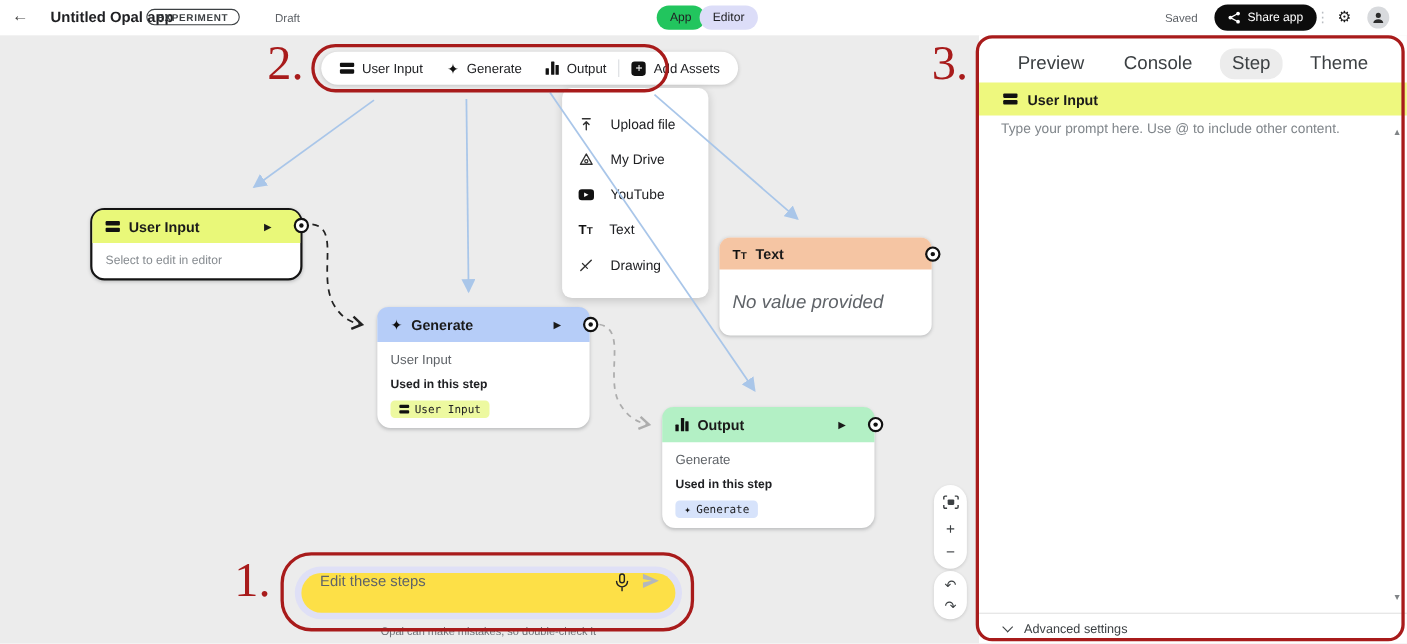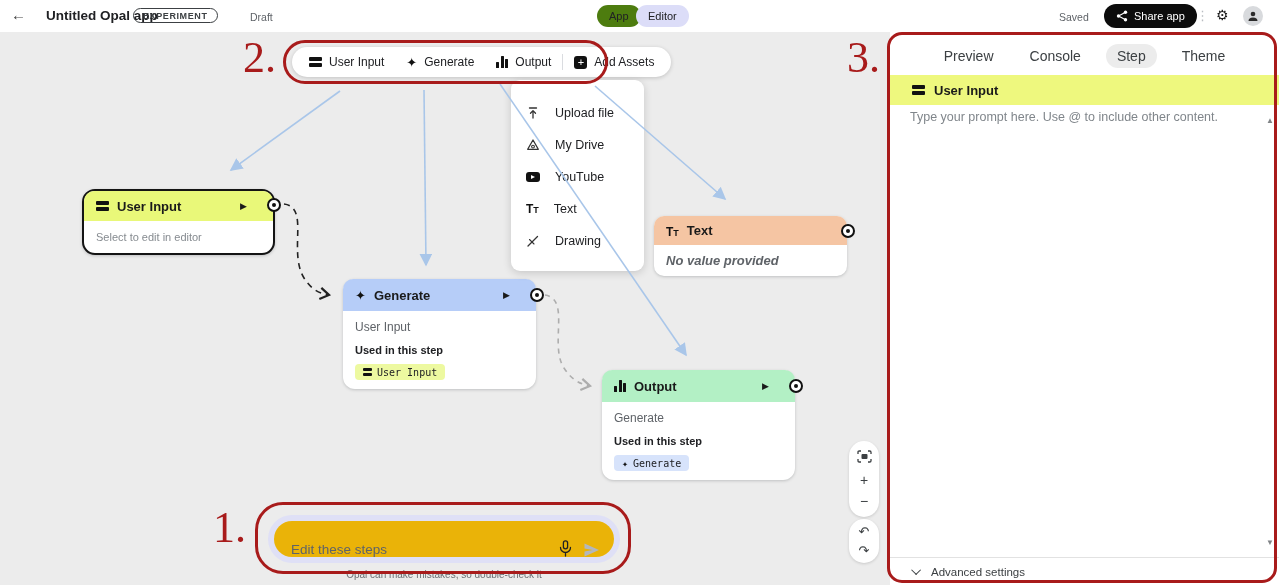--- a/index.html
+++ b/index.html
@@ -9,21 +9,21 @@
   #app { position:relative; width:1279px; height:585px; overflow:hidden; }
 
   
   #topbar { position:absolute; top:0; left:0; width:1279px; height:32px; background:#fff; z-index:25; }
   .back { left:11px; top:6px; font-size:15px; color:#444; cursor:pointer; }
   .apptitle { left:46px; top:8px; font-size:13.5px; font-weight:bold; color:#202124; }
   .badge { left:133px; top:8px; font-size:9px; font-weight:bold; letter-spacing:.6px; color:#3c4043;
            border:1.5px solid #3c4043; border-radius:9px; padding:1.5px 9px; }
   .draft { left:202px; top:11px; font-size:10.5px; color:#5f6368;margin-left:48px; }
   .pillbtn { top:5px; height:22px; line-height:22px; padding:0 12px; border-radius:11px; font-size:11px; color:#202124; cursor:pointer; }
-  .btn-app { left:597px; background:#4d7c0f; }
+  .btn-app { left:597px; background:#22c55e; }
   .btn-editor { left:636px; background:#dcddf8; }
   .saved { left:1059px; top:11px; font-size:10.5px; color:#5f6368; }
   .btn-share { left:1104px; top:4px; height:24px; background:#0c0c0c; color:#fff; border-radius:13px;
                display:flex; align-items:center; gap:6px; padding:0 12px; font-size:11px; cursor:pointer; }
   .dots { left:1196px; top:8px; font-size:13px; color:#b9bdc2; cursor:pointer; }
   .gear { left:1216px; top:7px; font-size:14px; color:#1a1a1a; cursor:pointer; }
   .avatar { left:1243px; top:6px; width:20px; height:20px; border-radius:50%; background:#d8dadd;
             display:flex; align-items:center; justify-content:center; cursor:pointer; }
 
   
@@ -73,47 +73,47 @@
   #node-user-input .node-head { height:30px; background:#e9f879; }
   #node-user-input .node-body { font-size:11px; color:#868b90; padding:10px 12px; }
   #node-user-input .port { top:7px; }
   #node-generate { left:343px; top:247px; }
   #node-generate .node-head { height:32px; background:#b6cdf8; }
   #node-generate .port { top:9px; }
   .chip-yellow { background:#edf9a0; }
   #node-text { left:654px; top:184px; border-radius:10px; }
   #node-text .node-head { height:29px; background:#f5c5a3; }
   #node-text .port { top:8px; }
-  #node-text .node-body { font-size:13px; color:#5f6368; font-style:italic; padding:8px 12px;font-weight:bold; }
+  #node-text .node-body { font-size:17px; color:#5f6368; font-style:italic; padding:20px 12px; }
   #node-output { left:602px; top:338px; }
   #node-output .node-head { height:32px; background:#b3f0c5; }
   #node-output .port { top:9px; }
   .chip-blue { background:#d7e3fb; }
 
   
   .ctrl-pill { position:absolute; left:849px; width:30px; background:#fff; border-radius:15px;
                box-shadow:0 1px 3px rgba(0,0,0,.15); display:flex; flex-direction:column; align-items:center; z-index:12; }
   #ctrl-zoom { top:409px; height:76px; justify-content:space-between; padding:9px 0; }
   #ctrl-history { top:487px; height:44px; justify-content:space-between; padding:6px 0; }
   .ctrl-btn { color:#3c4043; font-size:14px; line-height:1; cursor:pointer; text-align:center; }
 
   
   #composer-outer { position:absolute; left:268px; top:483px; width:352px; height:48px; background:#dfe0f6; border-radius:24px; z-index:11; }
-  #composer-inner { position:absolute; left:6px; top:6px; right:6px; bottom:6px; background:#eab308; border-radius:19px;
-                    display:flex; align-items:flex-end; padding:0 14px 0 17px; }
+  #composer-inner { position:absolute; left:6px; top:6px; right:6px; bottom:6px; background:#fde047; border-radius:19px;
+                    display:flex; align-items:flex-start; padding:0 14px 0 17px; }
   #composer-input { flex:1; border:none; outline:none; font-size:13.5px; color:#202124; font-family:"Liberation Sans",sans-serif; background:transparent; }
   #composer-input::placeholder { color:#5f6368; }
   .mic-btn, .send-btn { cursor:pointer; display:flex; align-items:center; }
   .mic-btn { margin-right:12px; }
   #disclaimer { position:absolute; left:268px; top:537px; width:352px; text-align:center; font-size:10px; color:#6b6f73; z-index:9; }
 
   
   #panel { position:absolute; top:32px; left:890px; width:389px; height:553px; background:#fff; z-index:20; }
   #panel-tabs { display:flex; justify-content:center; gap:14px; padding-top:12px; }
-  .tab { font-size:14px; color:#3c4043; padding:4px 11px; border-radius:13px; cursor:pointer; }
+  .tab { font-size:17px; color:#3c4043; padding:4px 11px; border-radius:13px; cursor:pointer; }
   .tab.active { background:#ececec; }
   #panel-step-header { position:absolute; top:43px; left:0; right:0; height:30px; background:#eef87e;
                        display:flex; align-items:center; gap:9px; padding:0 22px; }
   #panel-step-header .t { font-size:13px; font-weight:bold; color:#1a1a1a; }
   #panel-prompt { position:absolute; top:78px; left:20px; right:26px; border:none; outline:none; font-size:12.5px;
                   color:#202124; font-family:"Liberation Sans",sans-serif; background:transparent; }
   #panel-prompt::placeholder { color:#80868b; }
   .scroll-arrow { position:absolute; right:5px; font-size:8px; color:#808487; cursor:pointer; }
   #scroll-up { top:84px; } #scroll-down { top:506px; }
   #panel-footer { position:absolute; bottom:0; left:0; right:0; height:28px; border-top:1px solid #e2e2e2;

